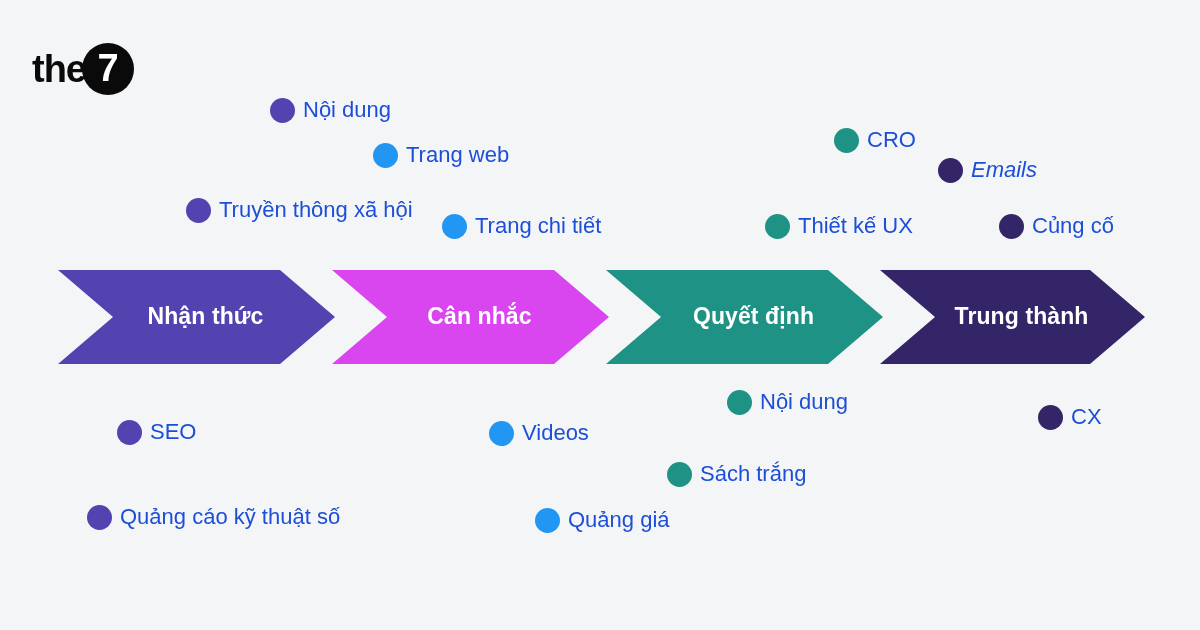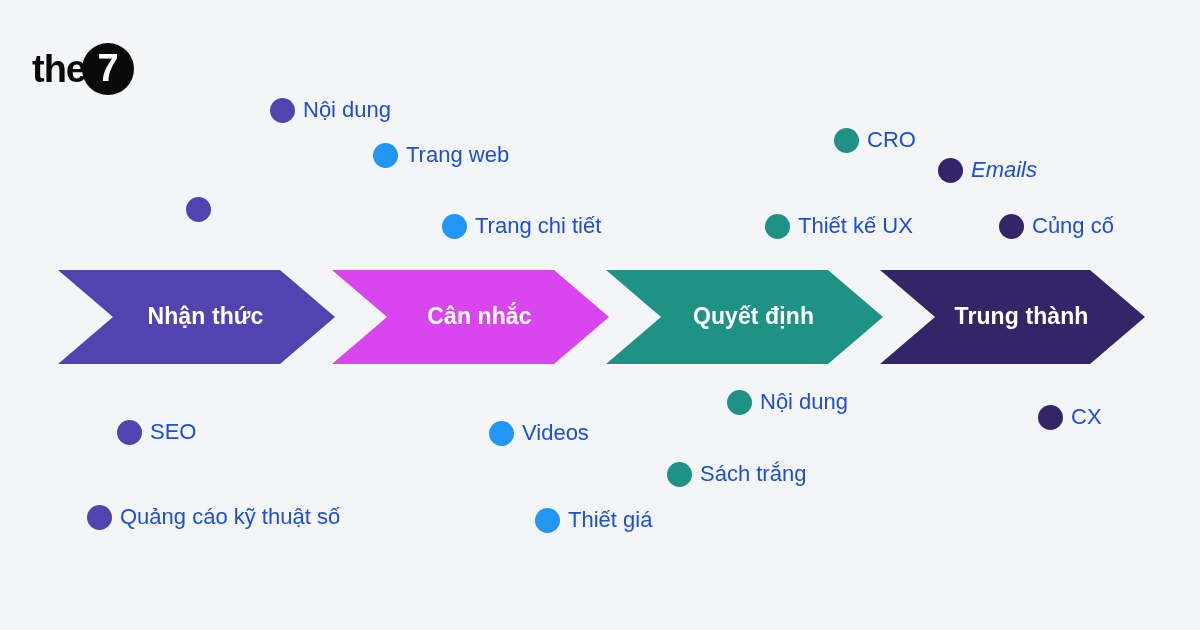--- a/index.html
+++ b/index.html
@@ -122,20 +122,21 @@
       <div class="node" style="left: 834px; top: 127px;">
         <span class="node-dot" style="background: rgb(30, 146, 132);"></span>
         <span class="node-label">CRO</span>
       </div>
       <div class="node" style="left: 938px; top: 157px; font-style: italic;">
         <span class="node-dot" style="background: rgb(51, 37, 104);"></span>
         <span class="node-label">Emails</span>
       </div>
       <div class="node" style="left: 186px; top: 197px;">
         <span class="node-dot" style="background: rgb(82, 67, 176);"></span>
+        <span class="node-label">Truyền thông xã hội</span>
       </div>
       <div class="node" style="left: 442px; top: 213px;">
         <span class="node-dot" style="background: rgb(33, 150, 243);"></span>
         <span class="node-label">Trang chi tiết</span>
       </div>
       <div class="node" style="left: 765px; top: 213px;">
         <span class="node-dot" style="background: rgb(30, 146, 132);"></span>
         <span class="node-label">Thiết kế UX</span>
       </div>
       <div class="node" style="left: 999px; top: 213px;">
@@ -179,17 +180,17 @@
       <div class="node" style="left: 667px; top: 461px;">
         <span class="node-dot" style="background: rgb(30, 146, 132);"></span>
         <span class="node-label">Sách trắng</span>
       </div>
       <div class="node" style="left: 87px; top: 504px;">
         <span class="node-dot" style="background: rgb(82, 67, 176);"></span>
         <span class="node-label">Quảng cáo kỹ thuật số</span>
       </div>
       <div class="node" style="left: 535px; top: 507px;">
         <span class="node-dot" style="background: rgb(33, 150, 243);"></span>
-        <span class="node-label">Thiết giá</span>
+        <span class="node-label">Quảng giá</span>
       </div>
     </div>
 
 </div>
 
 </body></html>

